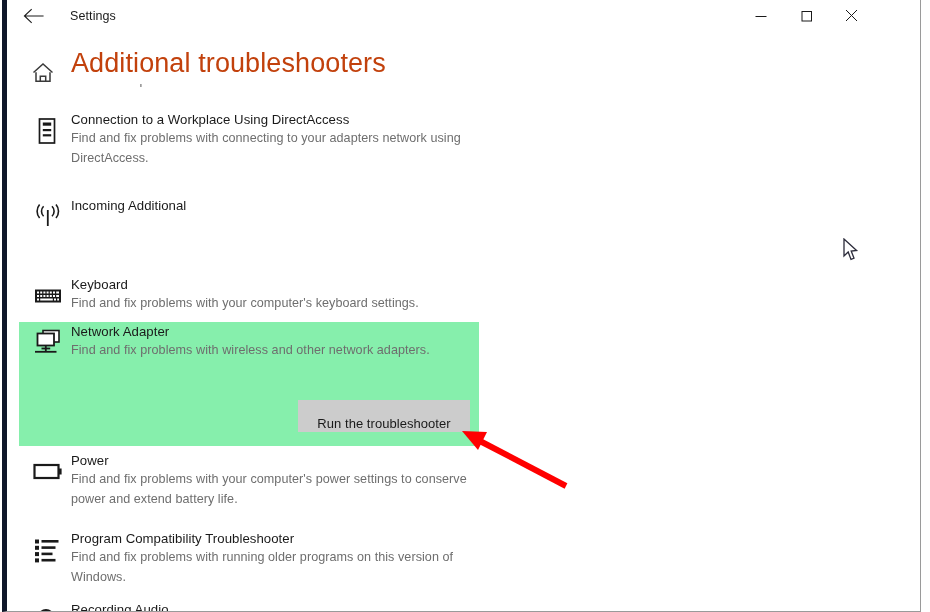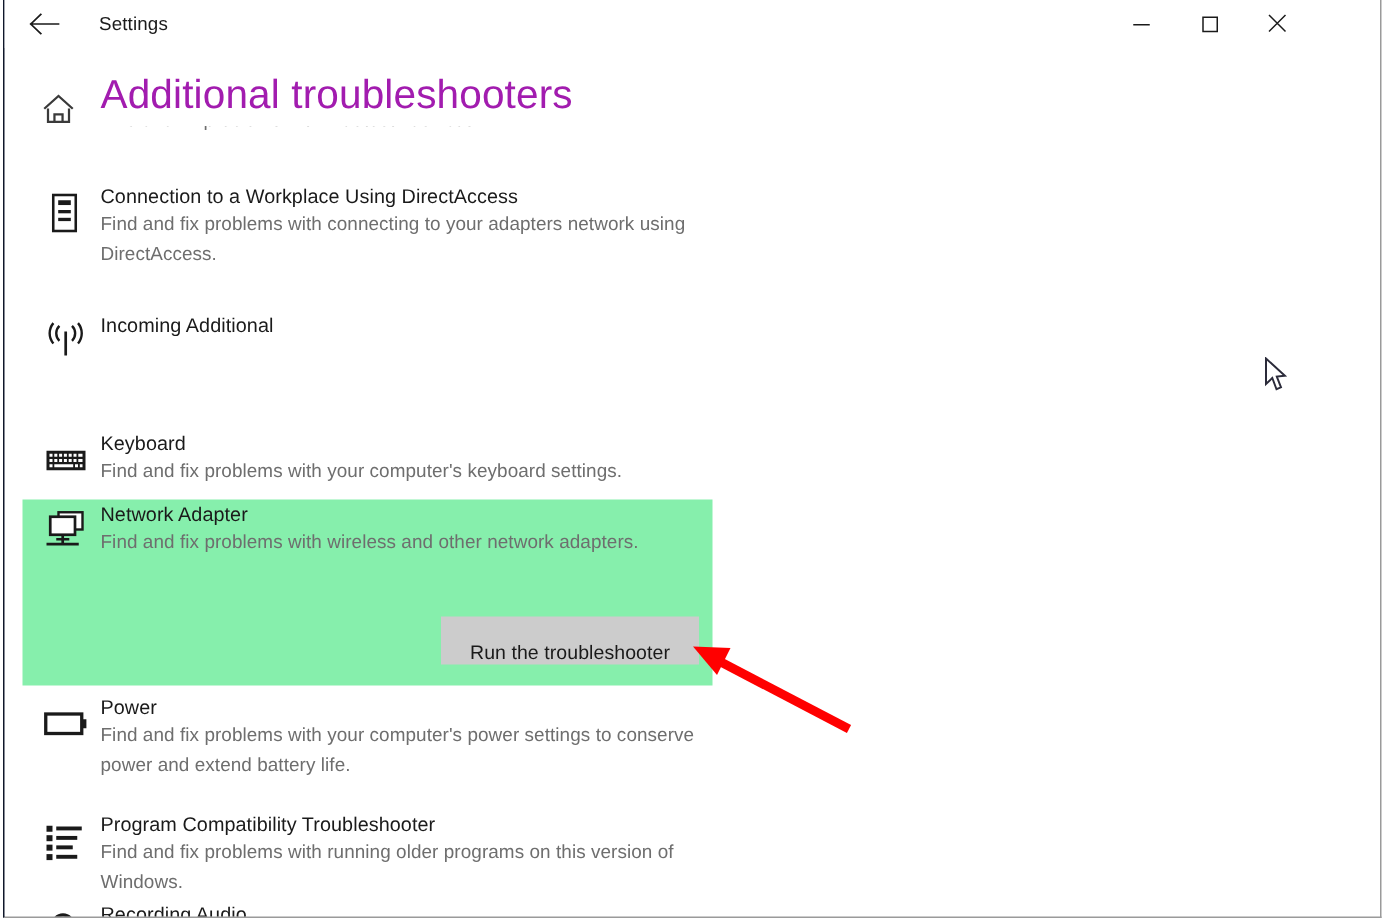--- a/index.html
+++ b/index.html
@@ -16,21 +16,21 @@
   }
 
   
   #window {
     position: absolute;
     left: 2px;
     top: 0;
     width: 919px;
     height: 612px;
     background: #ffffff;
-    border-left: 1px solid #0f172a;
+    border-left: 5px solid #0f172a;
     border-right: 1px solid #9a9a9a;
     border-bottom: 1px solid #9a9a9a;
     box-sizing: border-box;
     overflow: hidden;
   }
 
   
   #titlebar {
     position: absolute;
     left: 0;
@@ -88,41 +88,40 @@
     top: 17px;
     width: 24px;
     height: 24px;
   }
   #page-title {
     position: absolute;
     left: 64px;
     top: 4px;
     font-size: 27px;
     font-weight: 300;
-    color: #a21caf;
+    color: #c2410c;
     letter-spacing: 0.1px;
     white-space: nowrap;
   }
 
   
   #list {
     position: absolute;
     left: 0;
     top: 84px;
     width: 919px;
     height: 528px;
     overflow: hidden;
   }
 
   .ts-item {
     position: absolute;
     left: 12px;
     width: 460px;
     box-sizing: border-box;
-    margin-top: 11px;
   }
   .ts-item.highlight {
     background: #86efac;
   }
   .ts-icon {
     position: absolute;
     left: 12px;
     top: 6px;
     width: 34px;
     height: 30px;

